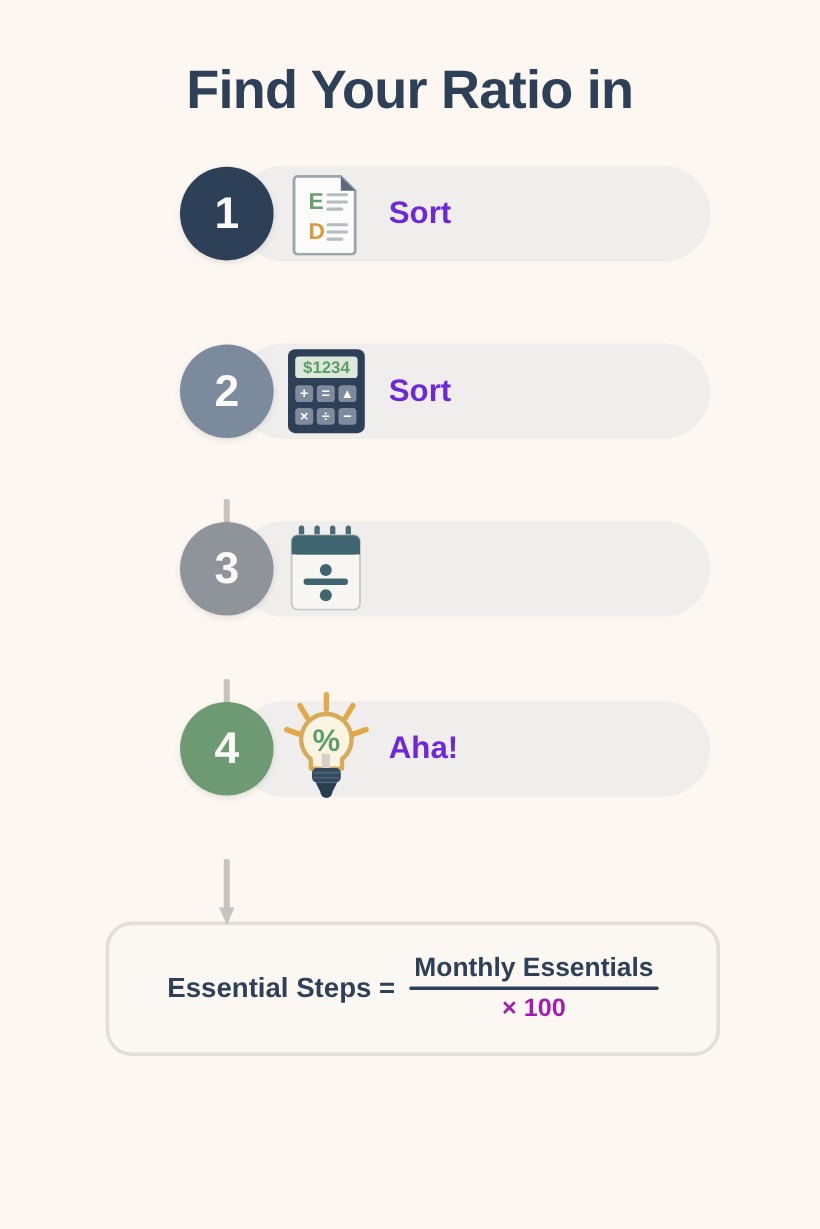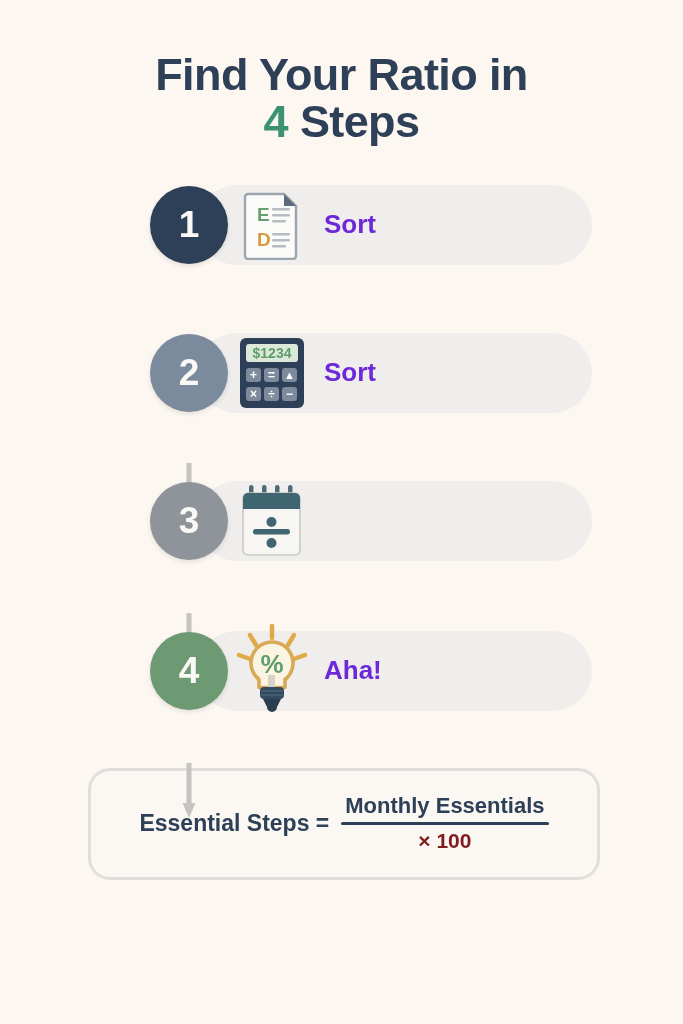--- a/index.html
+++ b/index.html
@@ -164,30 +164,29 @@
   }
   .denominator {
     font-size:22px;
     font-weight:bold;
     color:#3c4a5c;
     white-space:nowrap;
   }
   .multiplier {
     font-size:21px;
     font-weight:bold;
-    color:#7f1d1d;
+    color:#a21caf;
     white-space:nowrap;
   }
 </style>
 </head>
 <body>
 
 <div class="title-block">
   <div class="title-line">Find Your Ratio in</div>
-  <div class="title-line"><span class="title-accent">4</span><span> Steps</span></div>
 </div>
 
 <div class="steps">
 
   <svg class="arrow a1" viewBox="0 0 16 58" preserveAspectRatio="none">
     <line x1="8" y1="0" x2="8" y2="43" stroke="#c6c3c0" stroke-width="5" stroke-linecap="round"></line>
     <path d="M1.5 40 L8 55 L14.5 40 Z" fill="#c6c3c0"></path>
   </svg>
   <svg class="arrow a2" viewBox="0 0 16 58" preserveAspectRatio="none">
     <line x1="8" y1="0" x2="8" y2="43" stroke="#c6c3c0" stroke-width="5" stroke-linecap="round"></line>

